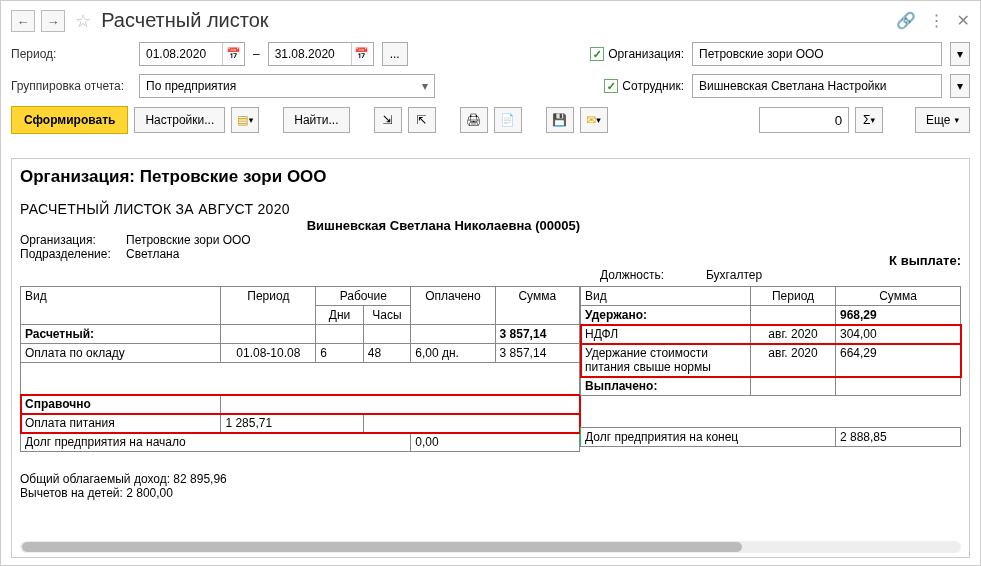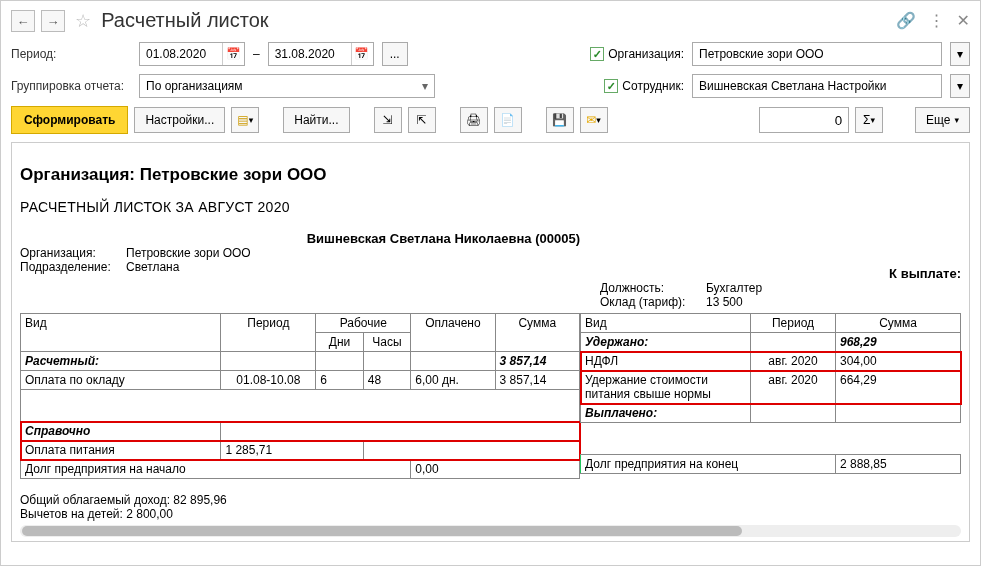--- a/index.html
+++ b/index.html
@@ -62,21 +62,21 @@
     display: inline-flex; align-items: center; justify-content: center;
     color: #2a8a2a; font-size: 11px; font-weight: bold;
   }
   .select-like {
     border: 1px solid #aaa; height: 24px; background: #fff;
     display: inline-flex; align-items: center; padding: 0 6px;
   }
   .select-like .dd { margin-left: 6px; color: #666; cursor: pointer; }
   .dropdown-btn { width: 20px; height: 24px; border:1px solid #aaa; background:#f7f7f7; display:inline-flex; align-items:center; justify-content:center; cursor:pointer;}
 
-  .toolbar { display: flex; align-items: center; gap: 6px; margin-bottom: 8px; flex-wrap: nowrap;}
+  .toolbar { display: flex; align-items: center; gap: 6px; margin-bottom: 24px; flex-wrap: nowrap;}
   .btn-yellow {
     background: #ffd633; border: 1px solid #d4a900; height: 28px; padding: 0 12px;
     font-weight: bold; cursor: pointer; font-size: 12px;
   }
   .btn {
     background: #f7f7f7; border: 1px solid #aaa; height: 26px; padding: 0 10px;
     cursor: pointer; font-size: 12px;
     display: inline-flex; align-items: center; gap: 4px;
   }
   .icon-btn {
@@ -85,25 +85,25 @@
   }
   .spacer-flex { flex: 1; }
   .num-input {
     border: 1px solid #aaa; height: 26px; width: 90px; text-align: right; padding: 0 6px;
   }
 
   .report-area {
     border: 1px solid #ccc;
     height: 400px;
     overflow: auto;
-    padding: 18px 8px;
+    padding: 4px 8px;
     position: relative;
   }
   .org-header { font-size: 17px; font-weight: bold; margin: 4px 0 14px 0; }
-  .doc-title { font-size: 14px; letter-spacing: 0.3px; margin-bottom: 16px; }
+  .doc-title { font-size: 14px; letter-spacing: 0.3px; margin-bottom: 1px; }
   .emp-name { font-weight: bold; font-size: 13px; text-align: right; }
   .info-cols { display: flex; gap: 20px; margin-bottom: 4px;}
   .info-left { width: 560px; }
   .info-right { flex: 1; margin-top: 35px; }
   .info-line { display: flex; gap: 6px; font-size: 12px; }
   .info-line .k { width: 100px; }
 
   table.pay {
     border-collapse: collapse;
     width: 100%;
@@ -113,27 +113,27 @@
     border: 1px solid #888;
     padding: 2px 4px;
     text-align: left;
     font-weight: normal;
     vertical-align: top;
     height: 16px;
   }
   table.pay th { background: #fff; }
   .ar { text-align: left; }
   .ac { text-align: center !important; }
-  .bold { font-weight: bold !important; font-style: italic; }
+  .bold { font-weight: bold !important; }
   .tables-row { display: flex; }
   .tbl-left { width: 560px; }
   .tbl-right { flex: 1; }
   .hl-red { outline: 2px solid #d00; outline-offset: -1px; }
 
-  .footer-lines { font-size: 12px; margin-top: 14px; }
+  .footer-lines { font-size: 12px; margin-top: 20px; }
   .hscroll {
     position: absolute; bottom: 4px; left: 8px; right: 8px; height: 12px;
     background: #eee; border-radius: 6px;
   }
   .hscroll .thumb {
     position: absolute; left: 2px; top: 1px; width: 720px; height: 10px;
     background: #bbb; border-radius: 5px;
   }
 </style>
 </head>
@@ -172,21 +172,21 @@
     <span>Петровские зори ООО</span>
   </div>
   <div class="dropdown-btn">
       <span>▾</span>
     </div>
 </div>
 
 <div class="param-row">
   <span class="label" style="width:120px">Группировка отчета:</span>
   <div class="select-like" style="width:296px">
-    <span>По организациям</span>
+    <span>По предприятия</span>
     <span class="dd" style="margin-left:auto">▾</span>
   </div>
   <div style="flex:1"></div>
   <div class="chk">
     <span class="box">✓</span>
     <span>Сотрудник:</span>
   </div>
   <div class="select-like" style="width:250px">
     <span>Вишневская Светлана Настройки</span>
   </div>
@@ -254,24 +254,20 @@
           <span class="k">Подразделение:</span>
           <span>Светлана</span>
         </div>
     </div>
     <div class="info-right">
       <div class="emp-name">К выплате:</div>
       <div class="info-line">
           <span class="k">Должность:</span>
           <span>Бухгалтер</span>
         </div>
-      <div class="info-line">
-          <span class="k">Оклад (тариф):</span>
-          <span>13 500</span>
-        </div>
     </div>
   </div>
 
   <div class="tables-row">
 
     <div class="tbl-left">
       <table class="pay">
         <tbody>
             <tr>
           <th rowspan="2" style="width:190px">Вид</th>

